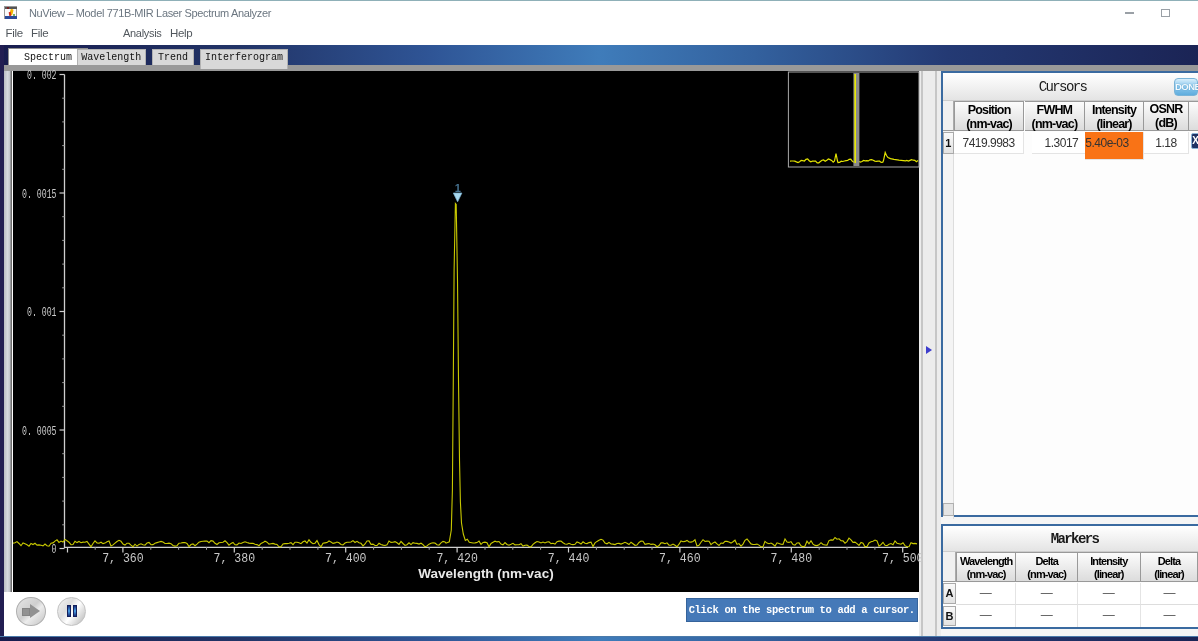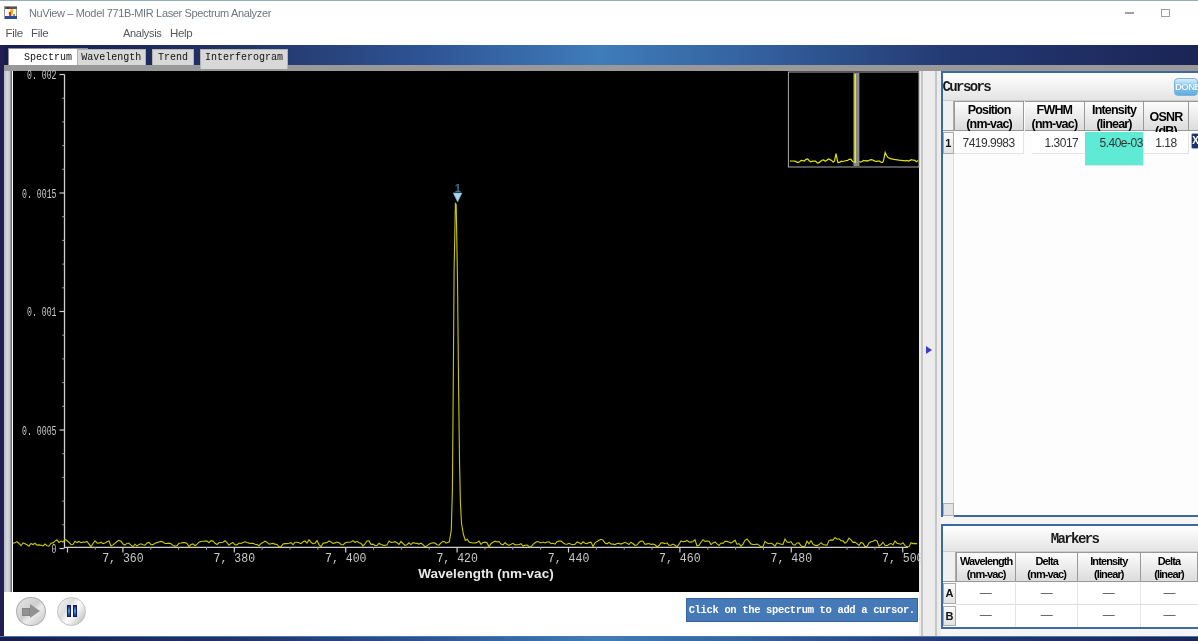--- a/index.html
+++ b/index.html
@@ -113,33 +113,33 @@
 <path d="M 453.3,193 L 461.9,193 L 457.6,201.8 Z" fill="#a8d8ef" stroke="#7db4d6" stroke-width="0.7"></path>
 <text x="457.8" y="192" text-anchor="middle" font-family="Liberation Sans, sans-serif" font-size="11" font-weight="bold" fill="#44708e">1</text>
 <rect x="788.4" y="72" width="130.6" height="95" fill="#000000" stroke="#a8a8a8" stroke-width="1"></rect>
 <path d="M 790.0,161.1 L 791.6,161.0 L 793.2,161.0 L 794.8,161.1 L 796.4,161.9 L 798.0,162.6 L 799.6,161.8 L 801.2,160.4 L 802.8,160.6 L 804.4,161.0 L 806.0,159.3 L 807.6,158.9 L 809.2,160.7 L 810.8,161.8 L 812.4,161.2 L 814.0,161.2 L 815.6,161.2 L 817.2,162.8 L 818.8,162.8 L 820.4,161.5 L 822.0,160.2 L 823.6,160.0 L 825.2,161.2 L 826.8,160.2 L 828.4,159.0 L 830.0,159.6 L 831.6,160.4 L 833.2,162.2 L 834.5,161.0 L 836.0,153.5 L 837.5,161.0 L 838.0,162.6 L 839.6,162.4 L 841.2,161.2 L 842.8,161.5 L 844.4,161.0 L 846.0,160.6 L 847.6,160.5 L 849.2,159.3 L 850.8,159.1 L 852.4,161.3 L 854.0,162.3 L 855.6,160.3 L 857.2,161.2 L 858.8,161.5 L 860.4,162.1 L 862.0,161.5 L 863.6,160.4 L 865.2,160.8 L 866.8,160.7 L 868.4,160.9 L 870.0,159.8 L 871.6,159.6 L 873.2,160.3 L 874.8,161.1 L 876.4,161.4 L 878.0,161.2 L 879.6,161.2 L 881.2,162.4 L 882.8,162.2 L 883.5,160.5 L 885.2,152.5 L 886.5,155.5 L 888.0,157.5 L 890.5,158.6 L 894.0,159.4 L 899.0,160.2 L 905.5,160.8 L 906.8,160.4 L 908.4,161.1 L 910.0,160.4 L 911.6,159.7 L 913.2,160.2 L 914.8,160.3 L 916.4,161.7 L 918.0,160.6" fill="none" stroke="#e4e400" stroke-width="1.2"></path>
 <rect x="853.4" y="73" width="6" height="93" fill="#8a8a8a"></rect>
 <line x1="855.2" y1="74" x2="855.2" y2="163" stroke="#e8e800" stroke-width="1.6"></line>
 </svg>
 
 <div class="abs" style="left:940.5px;top:71px;width:260px;height:445.7px;background:#fdfdfd;border:2px solid #3a6aa0;">
   <div class="abs" style="left:0;top:0;width:256px;height:27.5px;background:linear-gradient(#ffffff,#e4e4e4);border-bottom:1px solid #cccccc;"></div>
-  <div class="abs mono" style="left:0;top:6px;width:240px;font-size:14px;font-weight:bold;letter-spacing:-1.6px;color:#1a1a1a;">Cursors</div>
+  <div class="abs mono" style="left:0;top:6px;width:240px;text-align:center;font-size:14px;font-weight:normal;letter-spacing:-1.6px;color:#1a1a1a;">Cursors</div>
   <div class="abs" style="left:231.5px;top:4.8px;width:24px;height:18px;background:linear-gradient(#d8effc,#8ec8ec 45%,#5fadde);border:1px solid #7ab4d8;border-radius:4px;color:#f4fbff;font-size:9.5px;font-weight:bold;text-align:center;line-height:16px;text-shadow:0 0 1px #3a88b8;letter-spacing:-0.5px;">DONE</div>
   <div class="abs" style="left:0px;top:27.5px;width:11.2px;height:30.5px;background:#f0f0f0;border-right:1px solid #aaa;border-bottom:1px solid #999;"></div>
   <div class="abs" style="left:11.2px;top:27.5px;width:70.8px;height:30.5px;background:linear-gradient(#fcfcfc,#dcdcdc);border:1px solid #999;font-size:12.5px;font-weight:bold;color:#000;text-align:center;line-height:14px;padding-top:1.5px;letter-spacing:-0.8px;">Position<br>(nm-vac)</div>
   <div class="abs" style="left:82px;top:27.5px;width:60.80000000000001px;height:30.5px;background:linear-gradient(#fcfcfc,#dcdcdc);border:1px solid #999;font-size:12.5px;font-weight:bold;color:#000;text-align:center;line-height:14px;padding-top:1.5px;letter-spacing:-0.8px;border-left:none;">FWHM<br>(nm-vac)</div>
   <div class="abs" style="left:142.8px;top:27.5px;width:58.599999999999994px;height:30.5px;background:linear-gradient(#fcfcfc,#dcdcdc);border:1px solid #999;font-size:12.5px;font-weight:bold;color:#000;text-align:center;line-height:14px;padding-top:1.5px;letter-spacing:-0.8px;border-left:none;">Intensity<br>(linear)</div>
-  <div class="abs" style="left:201.4px;top:27.5px;width:45.099999999999994px;height:30.5px;background:linear-gradient(#fcfcfc,#dcdcdc);border:1px solid #999;font-size:12.5px;font-weight:bold;color:#000;text-align:center;line-height:14px;padding-top:8px;letter-spacing:-0.8px;border-left:none;">OSNR<br>(dB)</div>
+  <div class="abs" style="left:201.4px;top:27.5px;width:45.099999999999994px;height:30.5px;background:linear-gradient(#fcfcfc,#dcdcdc);border:1px solid #999;font-size:12.5px;font-weight:bold;color:#000;text-align:center;line-height:14px;padding-top:0;letter-spacing:-0.8px;border-left:none;">OSNR<br>(dB)</div>
   <div class="abs" style="left:246.5px;top:27.5px;width:9.5px;height:30.5px;background:linear-gradient(#fcfcfc,#dcdcdc);border-top:1px solid #999;border-bottom:1px solid #999;"></div>
   <div class="abs" style="left:0;top:58px;width:11.2px;height:387.7px;background:#f4f4f4;border-right:1px solid #ddd;"></div>
   <div class="abs" style="left:0.6px;top:59px;width:10.6px;height:21.5px;background:linear-gradient(#fafafa,#e2e2e2);border:1px solid #aaa;font-size:11px;font-weight:bold;text-align:center;line-height:20px;color:#111;">1</div>
   <div class="abs" style="left:11.2px;top:58.5px;width:70.8px;height:22.5px;background:#fff;border-right:1px solid #e4e4e4;border-bottom:1px solid #e4e4e4;font-size:12px;letter-spacing:-0.5px;color:#333;text-align:center;line-height:22px;">7419.9983</div>
   <div class="abs" style="left:89px;top:58.5px;width:60.80000000000001px;height:22.5px;background:#fff;border-right:1px solid #e4e4e4;border-bottom:1px solid #e4e4e4;font-size:12px;letter-spacing:-0.5px;color:#333;text-align:center;line-height:22px;">1.3017</div>
-  <div class="abs" style="left:142.8px;top:58.5px;width:58.599999999999994px;height:34px;background:#5eead4;border-right:1px solid #e4e4e4;border-bottom:1px solid #e4e4e4;font-size:12px;letter-spacing:-0.5px;color:#333;text-align:right;line-height:22px;">5.40e-03</div>
+  <div class="abs" style="left:142.8px;top:58.5px;width:58.599999999999994px;height:28px;background:#f97316;border-right:1px solid #e4e4e4;border-bottom:1px solid #e4e4e4;font-size:12px;letter-spacing:-0.5px;color:#333;text-align:left;line-height:22px;">5.40e-03</div>
   <div class="abs" style="left:201.4px;top:58.5px;width:45.099999999999994px;height:22.5px;background:#fff;border-right:1px solid #e4e4e4;border-bottom:1px solid #e4e4e4;font-size:12px;letter-spacing:-0.5px;color:#333;text-align:center;line-height:22px;">1.18</div>
   <div class="abs" style="left:248px;top:60.3px;width:10px;height:15.5px;background:#1e3264;border:1px solid #8ab4d8;border-radius:2px;color:#fff;font-size:10px;font-weight:bold;text-align:center;line-height:14px;">X</div>
   <div class="abs" style="left:0.6px;top:430px;width:10.6px;height:13px;background:#e4e4e4;border:1px solid #b0b0b0;"></div>
 </div>
 
 <div class="abs" style="left:940.5px;top:524px;width:260px;height:104.7px;background:#fdfdfd;border:2px solid #3a6aa0;">
   <div class="abs" style="left:0;top:0;width:256px;height:25.5px;background:linear-gradient(#ffffff,#e4e4e4);border-bottom:1px solid #ccc;"></div>
   <div class="abs mono" style="left:0;top:5px;width:264px;text-align:center;font-size:14px;font-weight:bold;letter-spacing:-1.6px;color:#1a1a1a;">Markers</div>
   <div class="abs" style="left:0px;top:25.5px;width:13.5px;height:30.5px;background:#f0f0f0;border-right:1px solid #aaa;border-bottom:1px solid #999;"></div>
   <div class="abs" style="left:13.5px;top:25.5px;width:60.400000000000006px;height:30.5px;background:linear-gradient(#fcfcfc,#dcdcdc);border:1px solid #999;font-size:11px;font-weight:bold;color:#000;text-align:center;line-height:13.5px;padding-top:2px;letter-spacing:-0.9px;">Wavelength<br>(nm-vac)</div>

